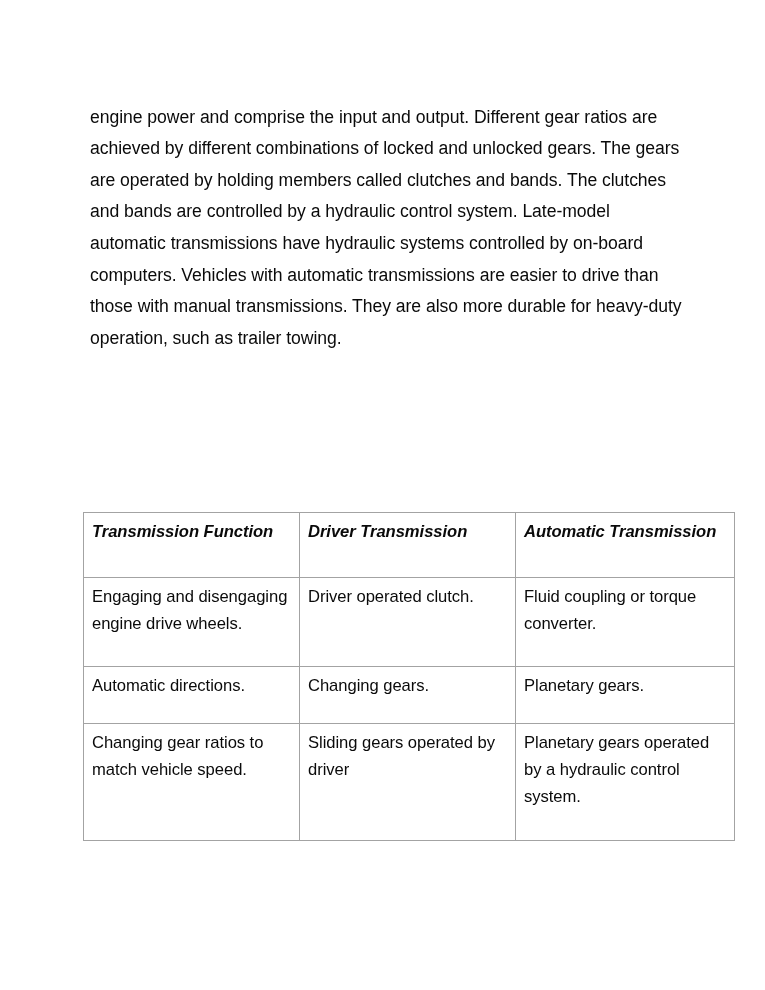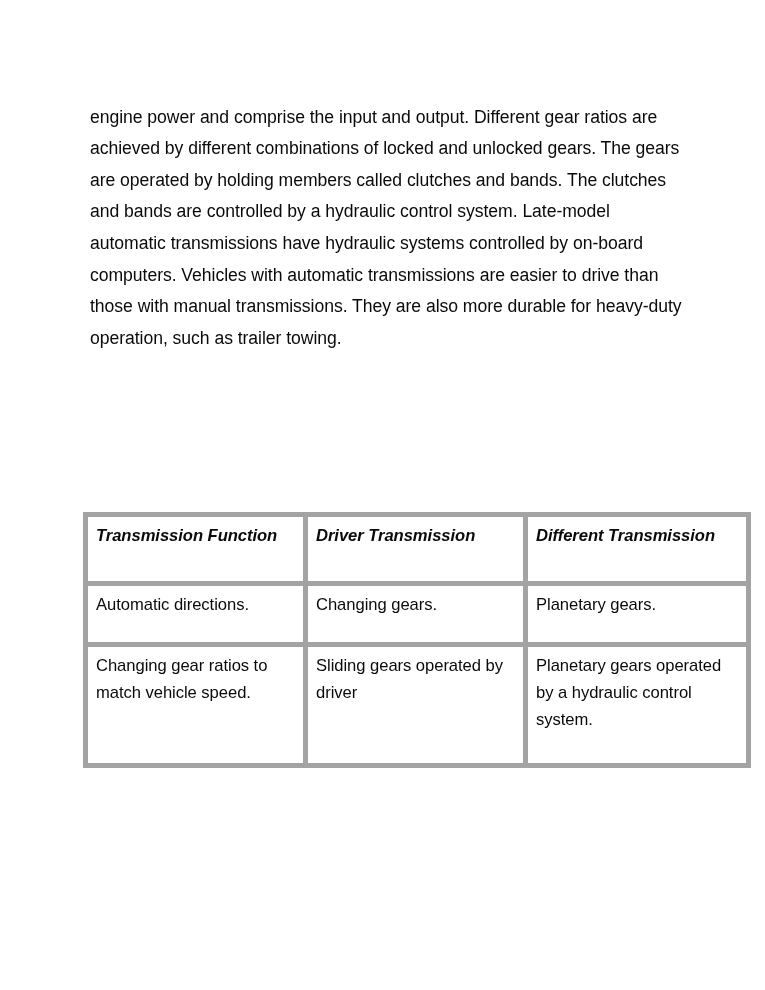--- a/index.html
+++ b/index.html
@@ -64,21 +64,21 @@
   .comparison-table {
     position: absolute;
     left: 83px;
     top: 512px;
     width: 600px;
     border-collapse: collapse;
     table-layout: fixed;
   }
   .comparison-table td,
   .comparison-table th {
-    border: 5px solid #a3a3a3;
+    border: 1px solid #a3a3a3;
     vertical-align: top;
     padding: 5px 8px 7px 8px;
     font-size: 16.6px;
     line-height: 27.2px;
     letter-spacing: -0.05px;
     color: #0a0a0a;
     text-align: left;
     font-weight: 400;
   }
   .comparison-table th {
@@ -100,24 +100,29 @@
 <div class="page">
 
   <p class="body-paragraph">engine power and comprise the input and output. Different gear ratios are achieved by different combinations of locked and unlocked gears. The gears are operated by holding members called clutches and bands. The clutches and bands are controlled by a hydraulic control system. Late-model automatic transmissions have hydraulic systems controlled by on-board computers. Vehicles with automatic transmissions are easier to drive than those with manual transmissions. They are also more durable for heavy-duty operation, such as trailer towing.</p>
 
 
   <table class="comparison-table">
     <thead>
       <tr class="row-h">
         <th class="col-1">Transmission Function</th>
         <th class="col-2">Driver Transmission</th>
-        <th class="col-3">Different Transmission</th>
+        <th class="col-3">Automatic Transmission</th>
       </tr>
     </thead>
     <tbody>
+      <tr class="row-0">
+        <td class="col-1">Engaging and disengaging engine drive wheels.</td>
+        <td class="col-2">Driver operated clutch.</td>
+        <td class="col-3">Fluid coupling or torque converter.</td>
+      </tr>
       <tr class="row-1">
         <td class="col-1">Automatic directions.</td>
         <td class="col-2">Changing gears.</td>
         <td class="col-3">Planetary gears.</td>
       </tr>
       <tr class="row-2">
         <td class="col-1">Changing gear ratios to match vehicle speed.</td>
         <td class="col-2">Sliding gears operated by driver</td>
         <td class="col-3">Planetary gears operated by a hydraulic control system.</td>
       </tr>

